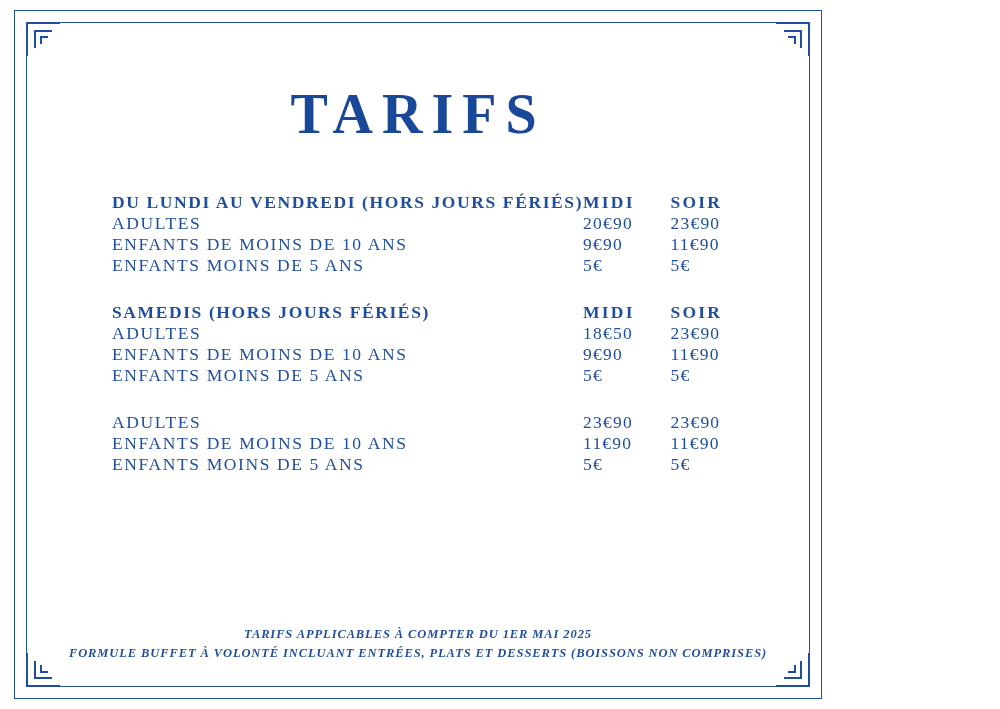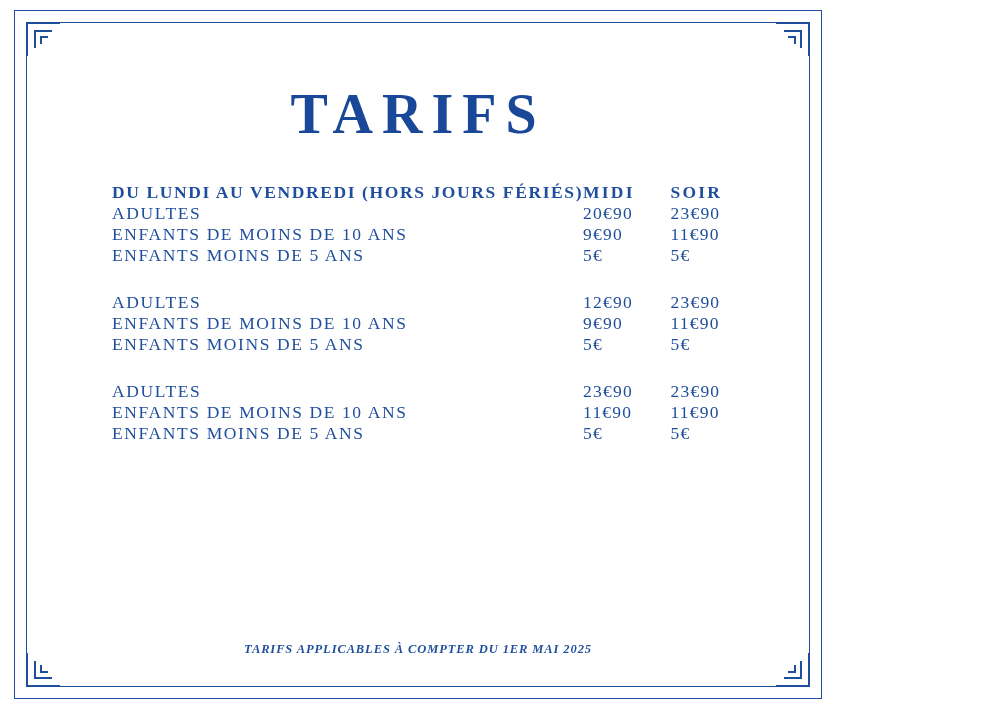--- a/index.html
+++ b/index.html
@@ -91,21 +91,21 @@
     font-size: 56px;
     font-weight: bold;
     letter-spacing: 9px;
     color: #1a4899;
     margin-top: 42px;
     margin-bottom: 0;
     font-family: "Liberation Serif", serif;
   }
 
   .sections {
-    margin-top: 36px;
+    margin-top: 46px;
     padding-left: 52px;
     padding-right: 18px;
   }
 
   table.rates {
     width: 100%;
     border-collapse: collapse;
     font-size: 17.5px;
     letter-spacing: 1.6px;
   }
@@ -219,23 +219,28 @@
           <tr class="row">
             <td class="label">ENFANTS MOINS DE 5 ANS</td>
             <td class="col-midi">5€</td>
             <td class="col-soir">5€</td>
           </tr>
 
           <tr class="sec-spacer">
               <td colspan="3"></td>
             </tr>
 
+          <tr class="hdr">
+            <td class="label">SAMEDIS (HORS JOURS FÉRIÉS)</td>
+            <td class="col-midi">MIDI</td>
+            <td class="col-soir">SOIR</td>
+          </tr>
           <tr class="row">
             <td class="label">ADULTES</td>
-            <td class="col-midi">12€90</td>
+            <td class="col-midi">18€50</td>
             <td class="col-soir">23€90</td>
           </tr>
           <tr class="row">
             <td class="label">ENFANTS DE MOINS DE 10 ANS</td>
             <td class="col-midi">9€90</td>
             <td class="col-soir">11€90</td>
           </tr>
           <tr class="row">
             <td class="label">ENFANTS MOINS DE 5 ANS</td>
             <td class="col-midi">5€</td>
@@ -260,16 +265,17 @@
             <td class="label">ENFANTS MOINS DE 5 ANS</td>
             <td class="col-midi">5€</td>
             <td class="col-soir">5€</td>
           </tr>
         </tbody>
       </table>
     </div>
 
     <div class="footer">
       <div class="l1">TARIFS APPLICABLES À COMPTER DU 1ER MAI 2025</div>
+      <div class="l2">FORMULE BUFFET À VOLONTÉ INCLUANT ENTRÉES, PLATS ET DESSERTS (BOISSONS NON COMPRISES)</div>
     </div>
 
   </div>
 </div>
 
 </body></html>

